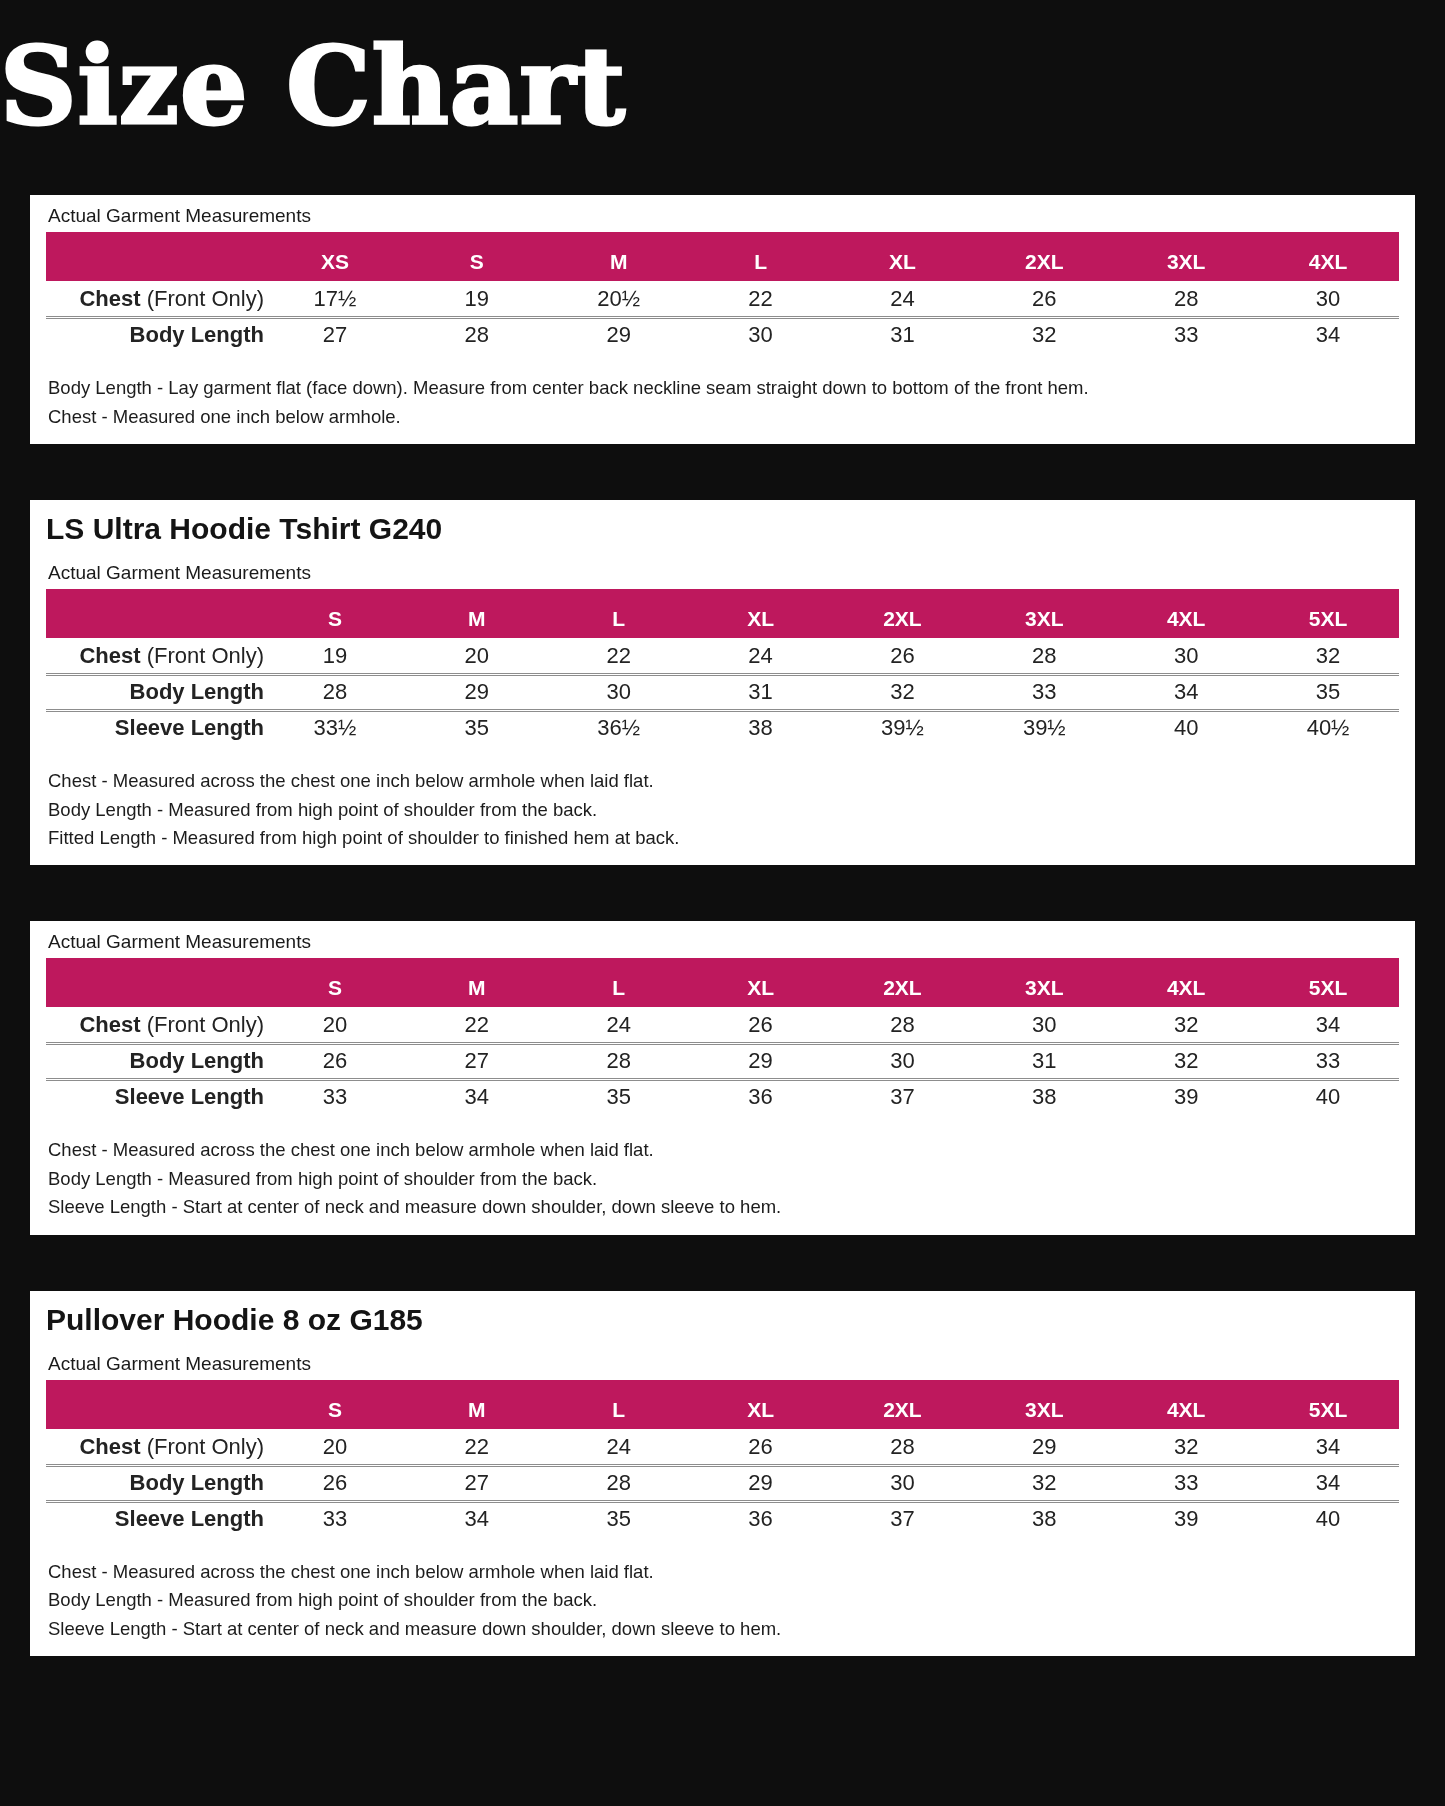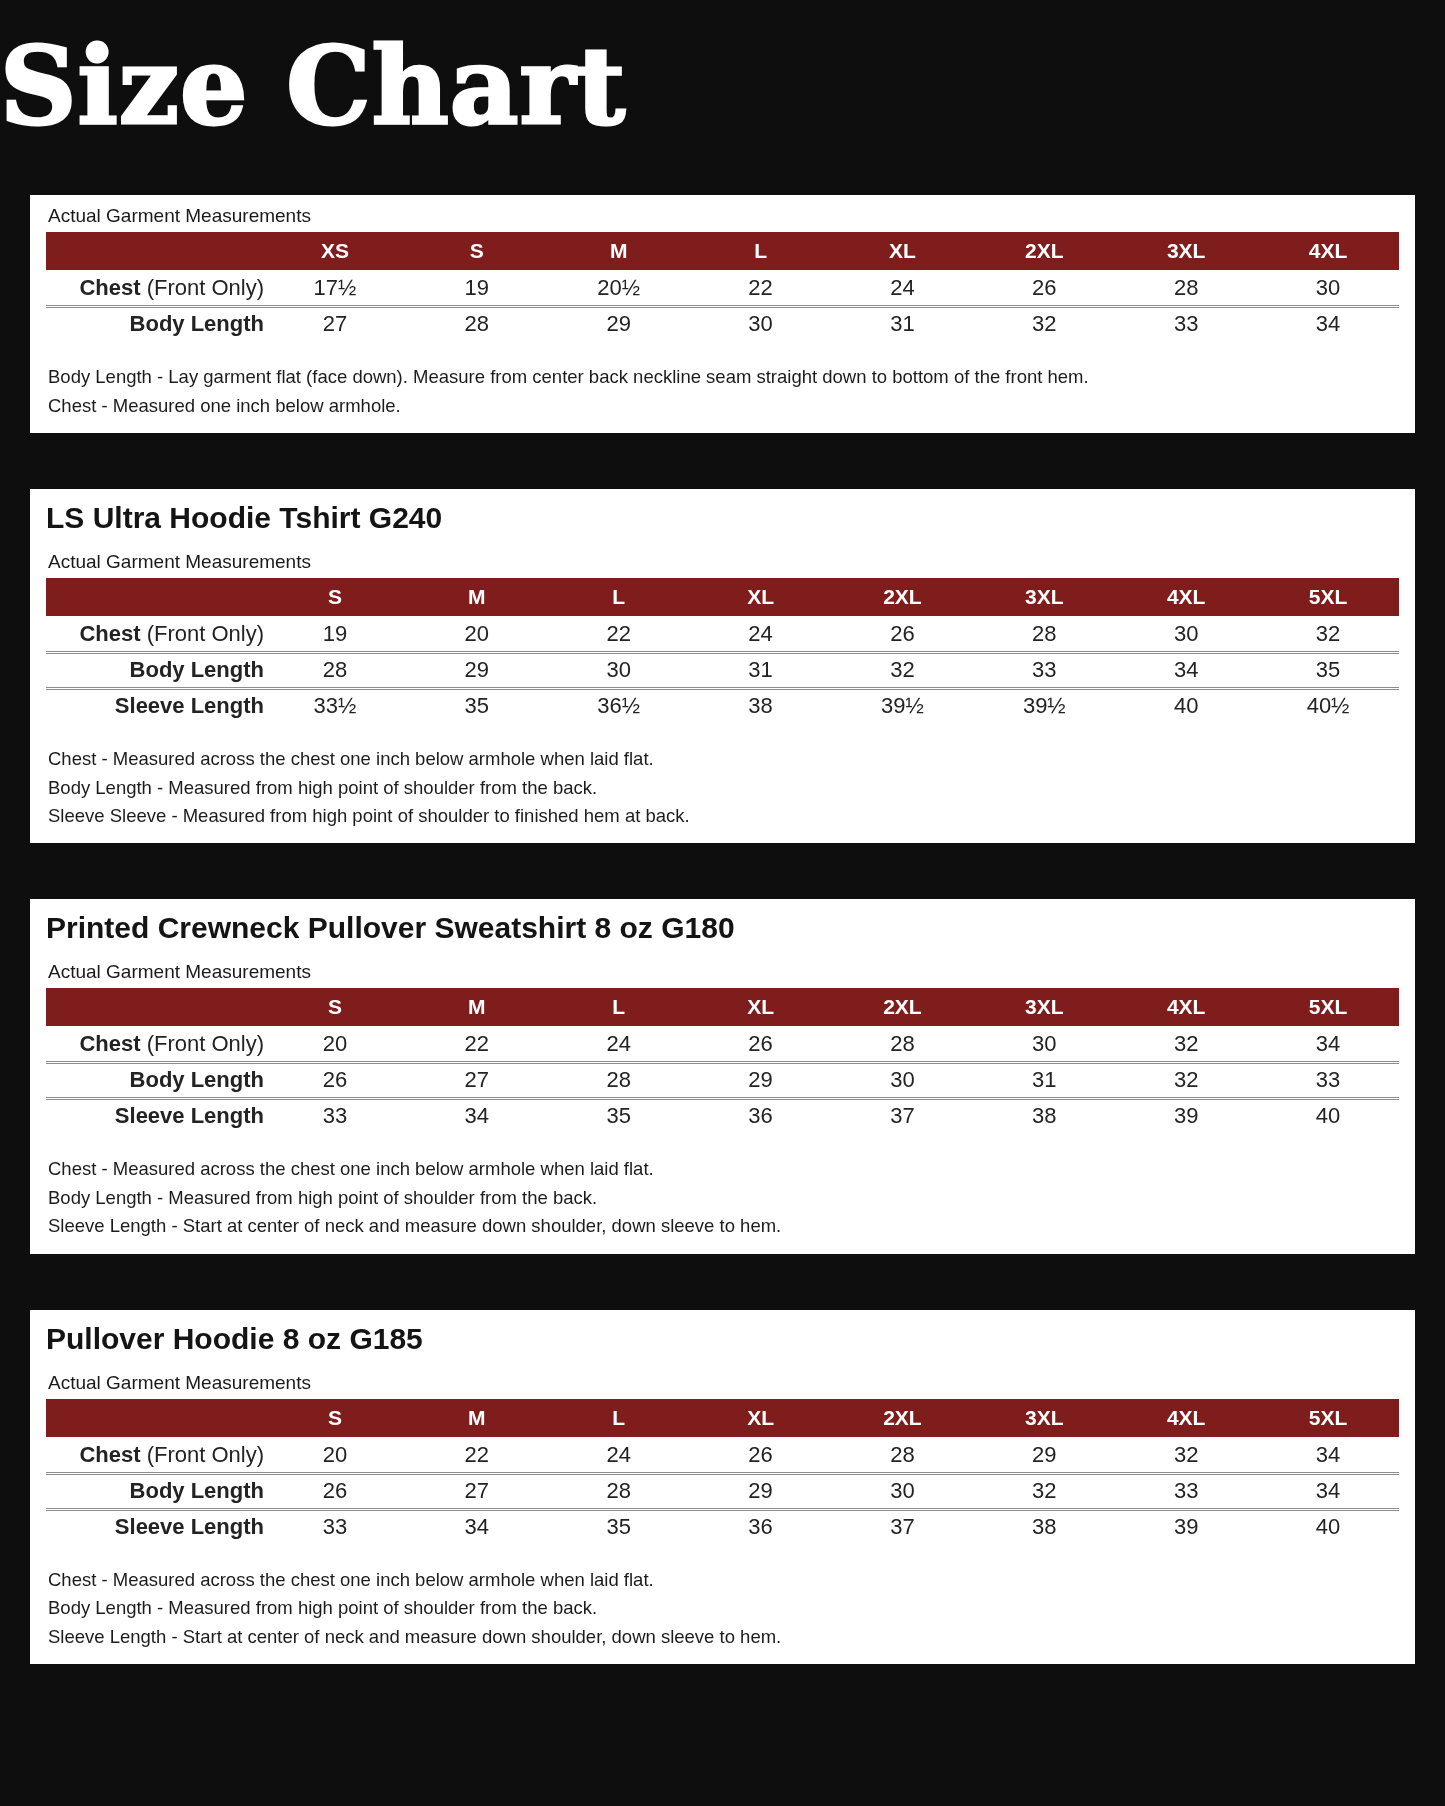--- a/index.html
+++ b/index.html
@@ -42,26 +42,26 @@
     color: #1a1a1a;
     margin: 0 0 5px 2px;
   }
   table.size-table {
     width: 100%;
     border-collapse: collapse;
     table-layout: fixed;
   }
   table.size-table col.label-col { width: 218px; }
   thead th {
-    background: #7f1d1d;
+    background: #be185d;
     color: #ffffff;
     font-size: 21px;
     font-weight: bold;
     text-align: center;
-    padding: 7px 0 7px 0;
+    padding: 18px 0 7px 0;
   }
   thead th.label-head { text-align: left; }
   tbody tr { border-top: 2px solid #ffffff; }
   tbody tr + tr { border-top: 3px double #8d8d8d; margin-left: 12px; }
   tbody td {
     font-size: 22px;
     color: #232323;
     text-align: center;
     padding: 3px 0 4px 0;
     white-space: nowrap;
@@ -188,26 +188,25 @@
               <td>39½</td>
               <td>39½</td>
               <td>40</td>
               <td>40½</td>
             </tr>
           </tbody>
     </table>
     <div class="footnotes">
           <p class="footnote">Chest - Measured across the chest one inch below armhole when laid flat.</p>
           <p class="footnote">Body Length - Measured from high point of shoulder from the back.</p>
-          <p class="footnote">Sleeve Sleeve - Measured from high point of shoulder to finished hem at back.</p>
+          <p class="footnote">Fitted Length - Measured from high point of shoulder to finished hem at back.</p>
         </div>
   </section>
 
   <section class="panel">
-    <h2 class="panel-title">Printed Crewneck Pullover Sweatshirt 8 oz G180</h2>
     <div class="measure-label">Actual Garment Measurements</div>
     <table class="size-table">
       <colgroup>
             <col class="label-col">
           </colgroup>
       <thead>
         <tr>
           <th class="label-head"></th>
         <th>S</th>
               <th>M</th>

